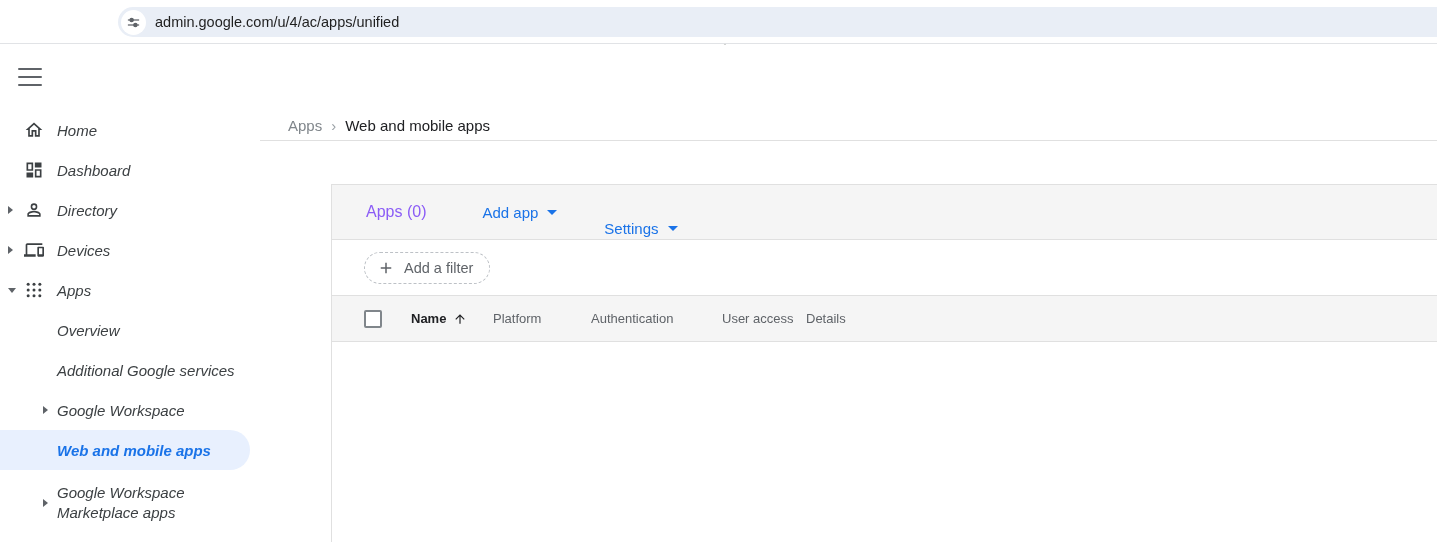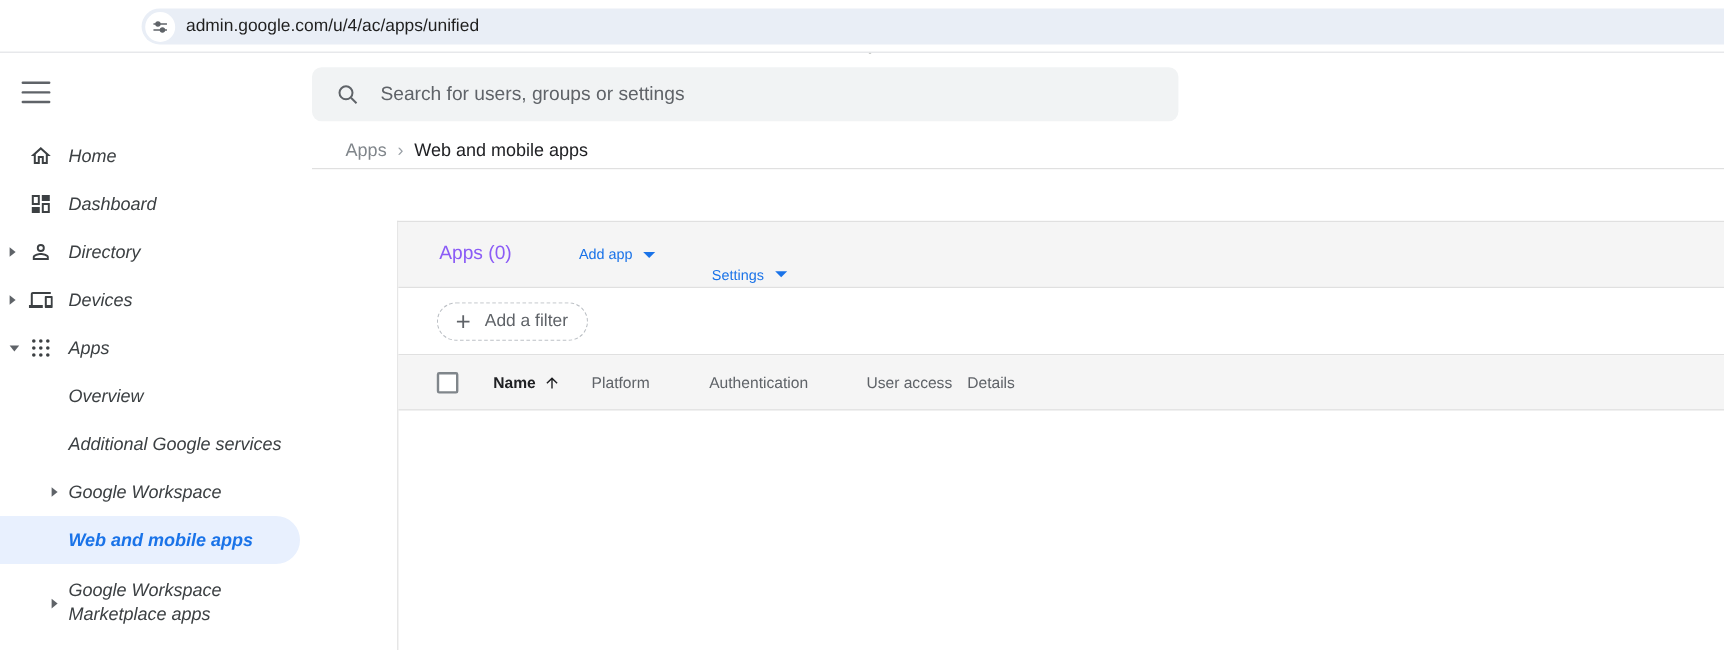--- a/index.html
+++ b/index.html
@@ -54,21 +54,21 @@
   .nav-item.selected .nav-label { color:#1a73e8; font-weight:bold; }
   .nav-item.tall { height:66px; }
   .nav-item.tall .nav-label { width:170px; line-height:20px; }
 
   
   .main-panel { position:absolute; left:331px; top:184px; right:0; bottom:0;
     border-left:1px solid #e0e0e0; border-top:1px solid #e0e0e0; background:#fff; }
   .toolbar { height:55px; background:#f5f5f5; border-bottom:1px solid #e0e0e0;
     display:flex; align-items:center; padding-left:34px; }
   .toolbar-title { font-size:16px; color:#8b5cf6; }
-  .tb-link { display:flex; align-items:center; gap:9px; color:#1a73e8; font-size:12px; cursor:pointer; }
+  .tb-link { display:flex; align-items:center; gap:9px; color:#1a73e8; font-size:15px; cursor:pointer; }
   .tb-link .dd-arrow { width:0; height:0; border-left:5px solid transparent;
     border-right:5px solid transparent; border-top:5px solid #1a73e8; }
   .tb-link.add-app { margin-left:56px; }
   .tb-link.settings { margin-left:47px;margin-top:33px; }
   .filter-row { height:56px; border-bottom:1px solid #e0e0e0; display:flex;
     align-items:center; padding-left:32px; background:#fff; }
   .filter-chip { height:32px; border:1px dashed #bdc1c6; border-radius:16px;
     display:flex; align-items:center; padding:0 16px 0 12px; gap:9px; cursor:pointer;text-align:center; }
   .filter-chip span { font-size:14.5px; color:#5f6368; }
   .table-header { height:46px; background:#f5f5f5; border-bottom:1px solid #e0e0e0;
@@ -115,27 +115,20 @@
     <span class="url-text">admin.google.com/u/4/ac/apps/unified</span>
   </div>
 </div>
 
 <div class="app-header">
   <div class="hamburger">
     <span></span>
       <span></span>
       <span></span>
   </div>
-  <div class="search-bar">
-    <svg width="20" height="20" viewBox="0 0 24 24">
-      <circle cx="10" cy="10" r="6.5" fill="none" stroke="#5f6368" stroke-width="2"></circle>
-      <line x1="15" y1="15" x2="20.5" y2="20.5" stroke="#5f6368" stroke-width="2"></line>
-    </svg>
-    <input class="search-input" type="text" placeholder="Search for users, groups or settings" style="">
-  </div>
 </div>
 
 <div class="breadcrumb-row">
   <span class="crumb-parent">Apps</span>
   <span class="crumb-sep">›</span>
   <span class="crumb-current">Web and mobile apps</span>
 </div>
 
 <div class="sidebar">
 

